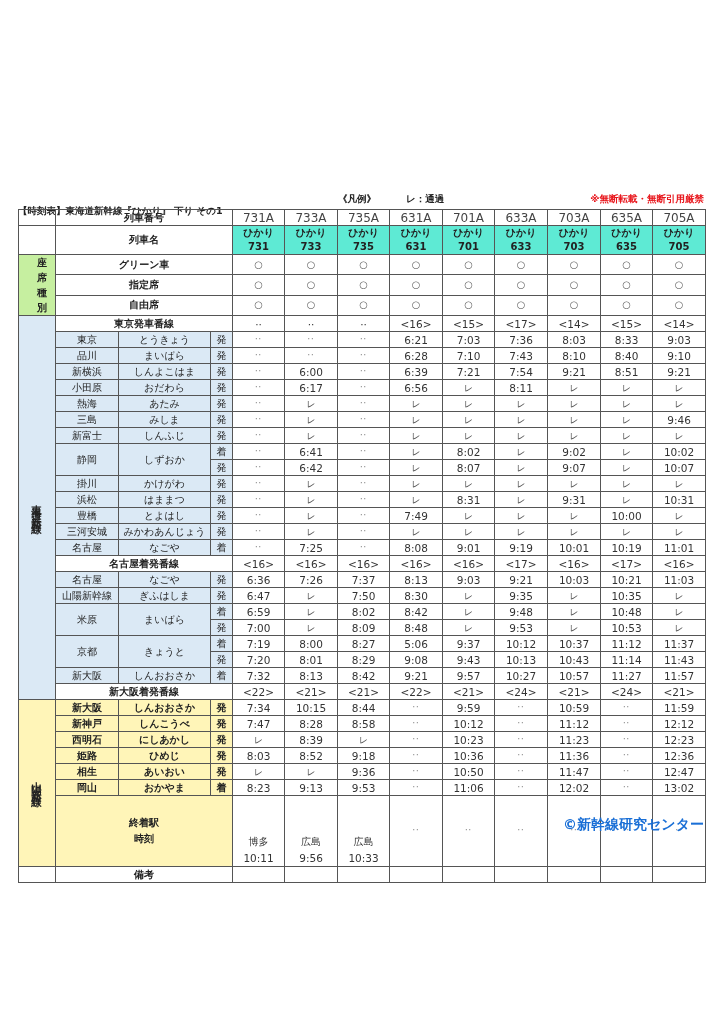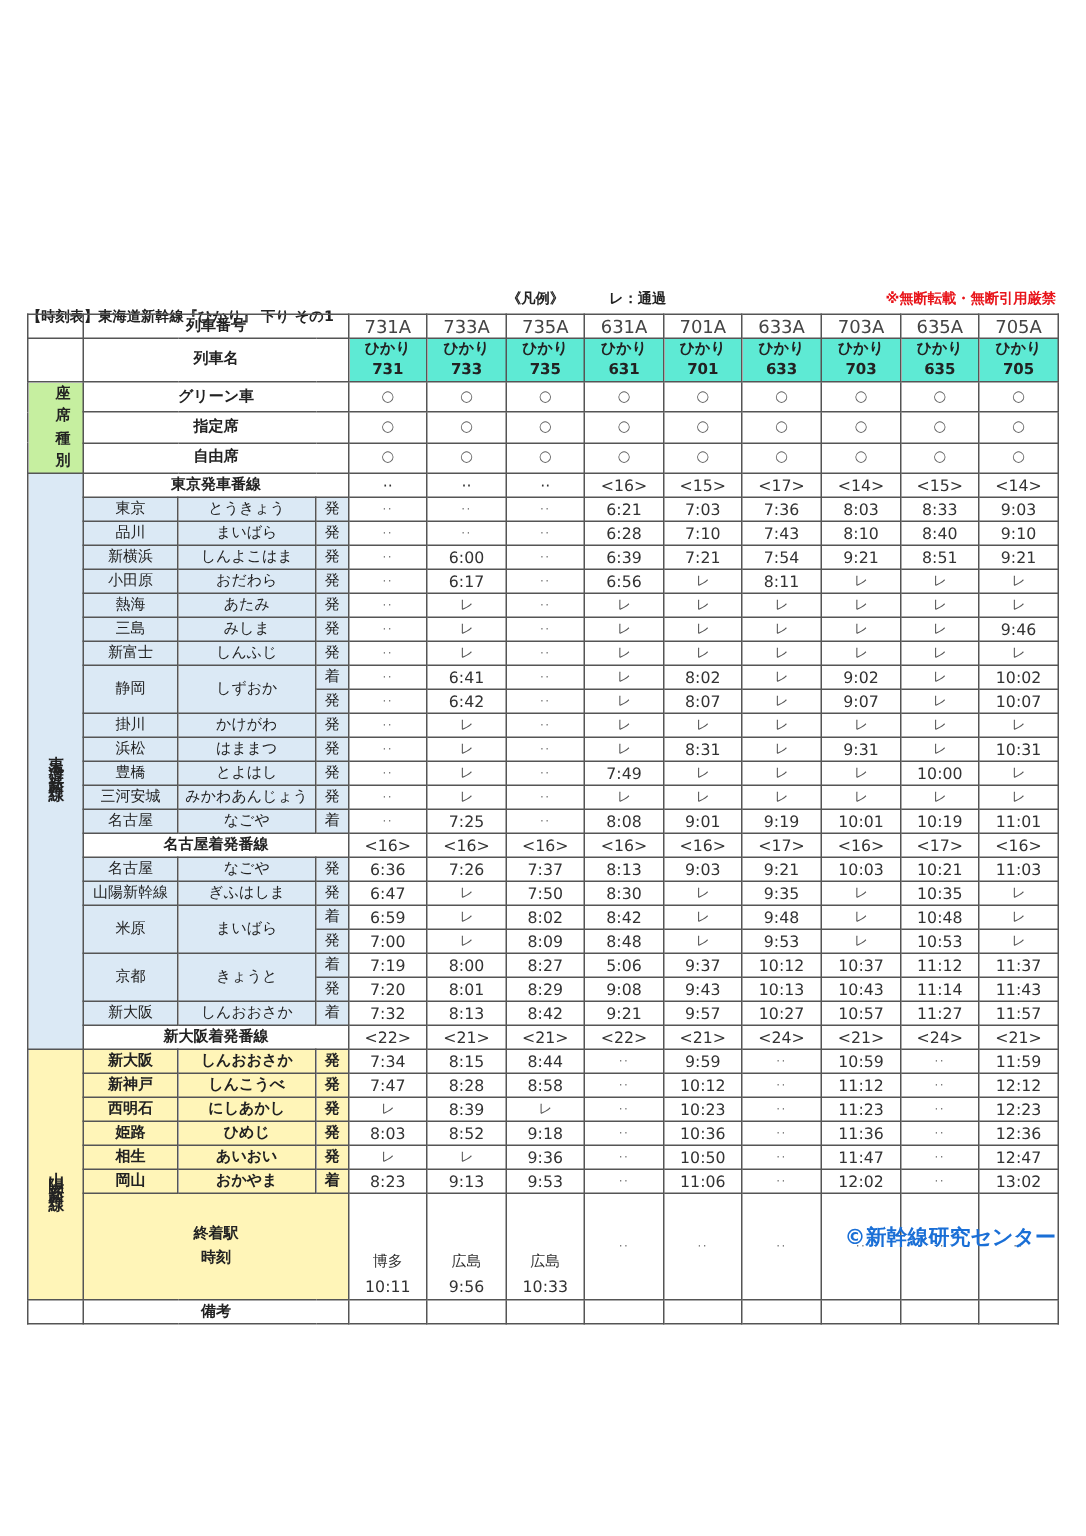--- a/index.html
+++ b/index.html
@@ -473,21 +473,21 @@
         <td class="time">&lt;21&gt;</td>
       </tr>
       <tr>
         <td class="sec sec-yellow" rowspan="7">
           <div class="vtxt">山陽新幹線</div>
         </td>
         <td class="st-yellow">新大阪</td>
         <td class="st-yellow">しんおおさか</td>
         <td class="st-yellow">発</td>
         <td class="time">7:34</td>
-        <td class="time">8:15</td>
+        <td class="time">10:15</td>
         <td class="time">8:44</td>
         <td class="time nodata">··</td>
         <td class="time">9:59</td>
         <td class="time nodata">··</td>
         <td class="time">10:59</td>
         <td class="time nodata">··</td>
         <td class="time">11:59</td>
       </tr>
       <tr>
         <td class="st-yellow">新神戸</td>

